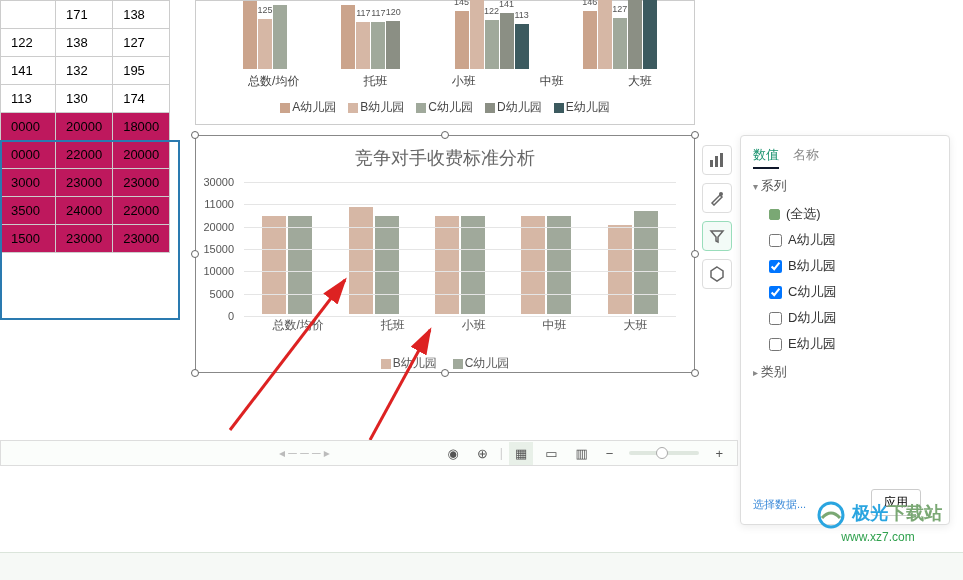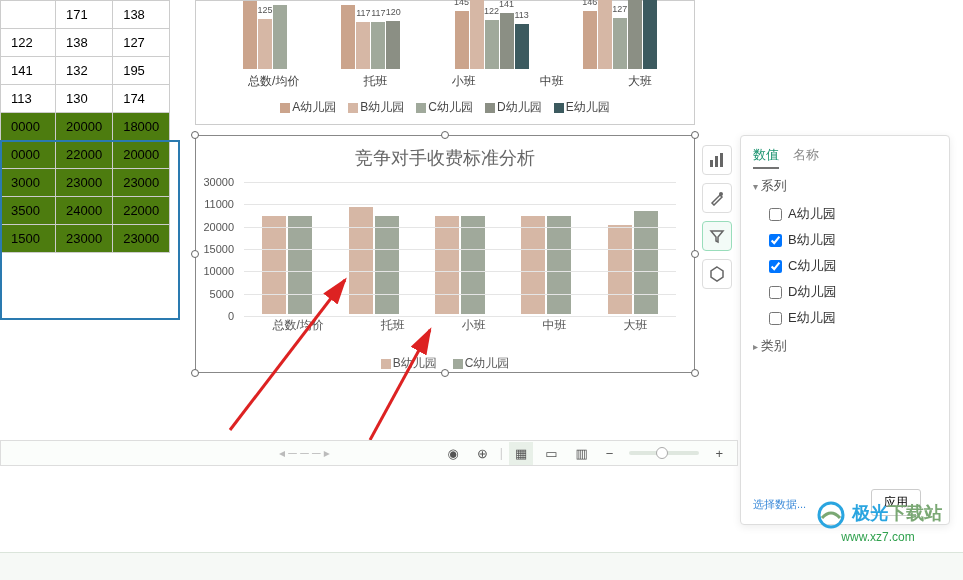--- a/index.html
+++ b/index.html
@@ -2,21 +2,21 @@
 <html><head>
 <meta charset="utf-8">
 <style>
 * { box-sizing: border-box; margin: 0; padding: 0; font-family: "Microsoft YaHei", sans-serif; }
 body { background: #fff; width: 963px; height: 580px; position: relative; overflow: hidden; }
 
 
 .table-wrap { position: absolute; left: 0; top: 0; }
 table { border-collapse: collapse; }
 td { border: 1px solid #ccc; text-align: left; font-size: 13px; padding: 6px 10px; min-width: 55px; }
-.sel td { background: #4d7c0f; }
+.sel td { background: #be185d; }
 .sel-outline { position: absolute; border: 2px solid #2a7ab0; pointer-events:none; }
 
 
 .chart1 { position: absolute; left: 195px; top: 0; width: 500px; height: 125px; border: 1px solid #ccc; background:#fff; }
 .chart1-bars { position: absolute; left: 20px; bottom: 55px; right: 10px; height: 120px; display:flex; justify-content:space-around; align-items:flex-end; }
 .bargroup1 { display:flex; align-items:flex-end; gap:1px; }
 .bar1 { width: 14px; position:relative; }
 .barlabel { position:absolute; top:-14px; left:50%; transform:translateX(-50%); font-size:9px; color:#555; }
 .xaxis1 { position:absolute; bottom:34px; left:20px; right:10px; display:flex; justify-content:space-around; font-size:12px; color:#444; }
 .legend1 { position:absolute; bottom:8px; left:0; right:0; text-align:center; font-size:12px; color:#444; }
@@ -43,21 +43,21 @@
 
 
 .chart-tools { position:absolute; left: 702px; top: 145px; display:flex; flex-direction:column; gap:8px; }
 .tool-btn { width:30px; height:30px; border:1px solid #ddd; border-radius:4px; background:#fff; display:flex; align-items:center; justify-content:center; font-size:15px; cursor:pointer; color:#555; }
 .tool-btn.active { border-color:#9db; background:#f3fbf7; }
 
 
 .filter-panel { position:absolute; left:740px; top:135px; width:210px; height:390px; border:1px solid #ddd; background:#fff; border-radius:4px; box-shadow:0 2px 8px rgba(0,0,0,.08); padding:10px 12px 44px; }
 .tabs { display:flex; gap:14px; font-size:13px; margin-bottom:8px; }
 .tab { color:#888; cursor:pointer; padding-bottom:3px; }
-.tab.active { color:#1a936f; border-bottom:2px solid #737373; }
+.tab.active { color:#1a936f; border-bottom:2px solid #0f172a; }
 .section-hdr { font-size:13px; color:#555; margin:6px 0; cursor:pointer; }
 .section-hdr::before { content:"▾ "; font-size:10px; color:#888; }
 .section-hdr.collapsed::before { content:"▸ "; }
 .chk-list { margin-left:16px; }
 .chk { display:flex; align-items:center; gap:6px; font-size:13px; color:#333; padding:4px 0; cursor:pointer; }
 .chk input { width:13px; height:13px; }
 .chk .allbox { display:inline-block;width:11px;height:11px;background:#7aa874;border:1px solid #7aa874;border-radius:2px; }
 .apply-row { position:absolute; bottom:8px; right:28px; left:10px; display:flex; align-items:flex-start; justify-content:flex-end; gap:10px; }
 .apply-btn { border:1px solid #ccc; background:#fff; border-radius:3px; padding:4px 12px; font-size:12px; cursor:pointer; }
 .link { font-size:11px; color:#3a89d8; cursor:pointer; }
@@ -285,20 +285,24 @@
     </div>
   </div>
 
 <div class="filter-panel">
   <div class="tabs">
     <div class="tab active">数值</div>
     <div class="tab">名称</div>
   </div>
   <div class="section-hdr">系列</div>
   <div class="chk-list">
+    <div class="chk">
+      <span class="allbox"></span>
+      <span>(全选)</span>
+    </div>
   <label class="chk">
         <input type="checkbox" style="">
         <span>A幼儿园</span>
       </label>
       <label class="chk">
         <input type="checkbox" checked="" style="">
         <span>B幼儿园</span>
       </label>
       <label class="chk">
         <input type="checkbox" checked="" style="">

